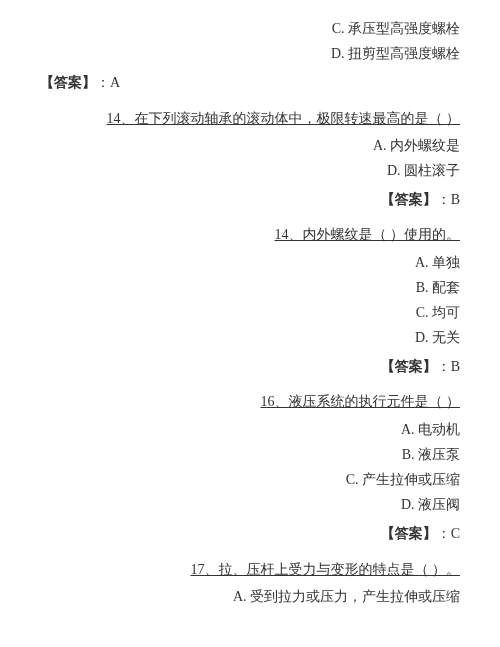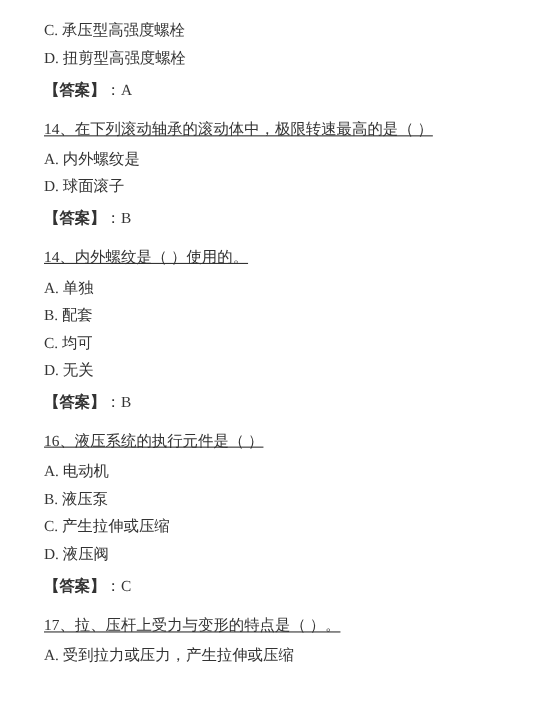--- a/index.html
+++ b/index.html
@@ -12,20 +12,21 @@
       font-family: 'SimSun', 'STSong', serif;
       font-size: 14px;
       color: #333333;
       width: 500px;
       min-height: 647px;
       padding: 16px 40px 16px 40px;
       line-height: 1.8;
     }
     .section {
       margin-bottom: 4px;
+      text-align: right;
     }
     .question {
       margin-bottom: 2px;
       text-decoration: underline;
     }
     .options {
       margin-left: 0px;
     }
     .option-line {
       display: block;
@@ -49,21 +50,21 @@
   </div>
 
   <div class="answer">
     <span class="answer-bracket">【答案】</span><span>：</span><span>A</span>
   </div>
 
   <div class="section">
     <div class="question">14、在下列滚动轴承的滚动体中，极限转速最高的是（   ）</div>
     <div class="options">
       <span class="option-line">A. 内外螺纹是</span>
-      <span class="option-line">D. 球面滚子</span>
+      <span class="option-line">D. 圆柱滚子</span>
     </div>
     <div class="answer">
       <span class="answer-bracket">【答案】</span><span>：</span><span>B</span>
     </div>
   </div>
 
   <div class="section">
     <div class="question">14、内外螺纹是（   ）使用的。</div>
     <div class="options">
       <span class="option-line">A. 单独</span>

